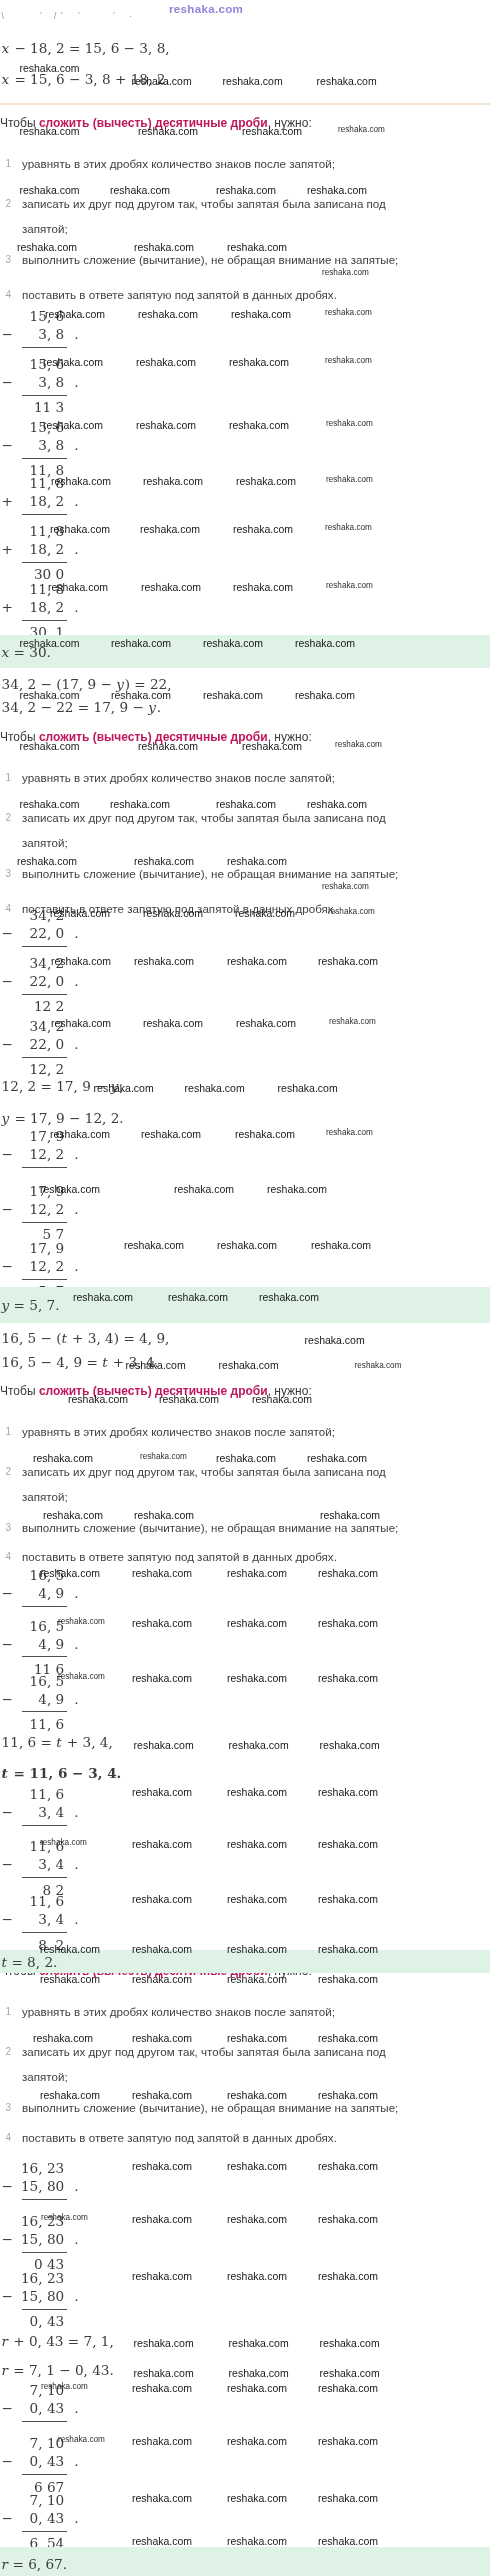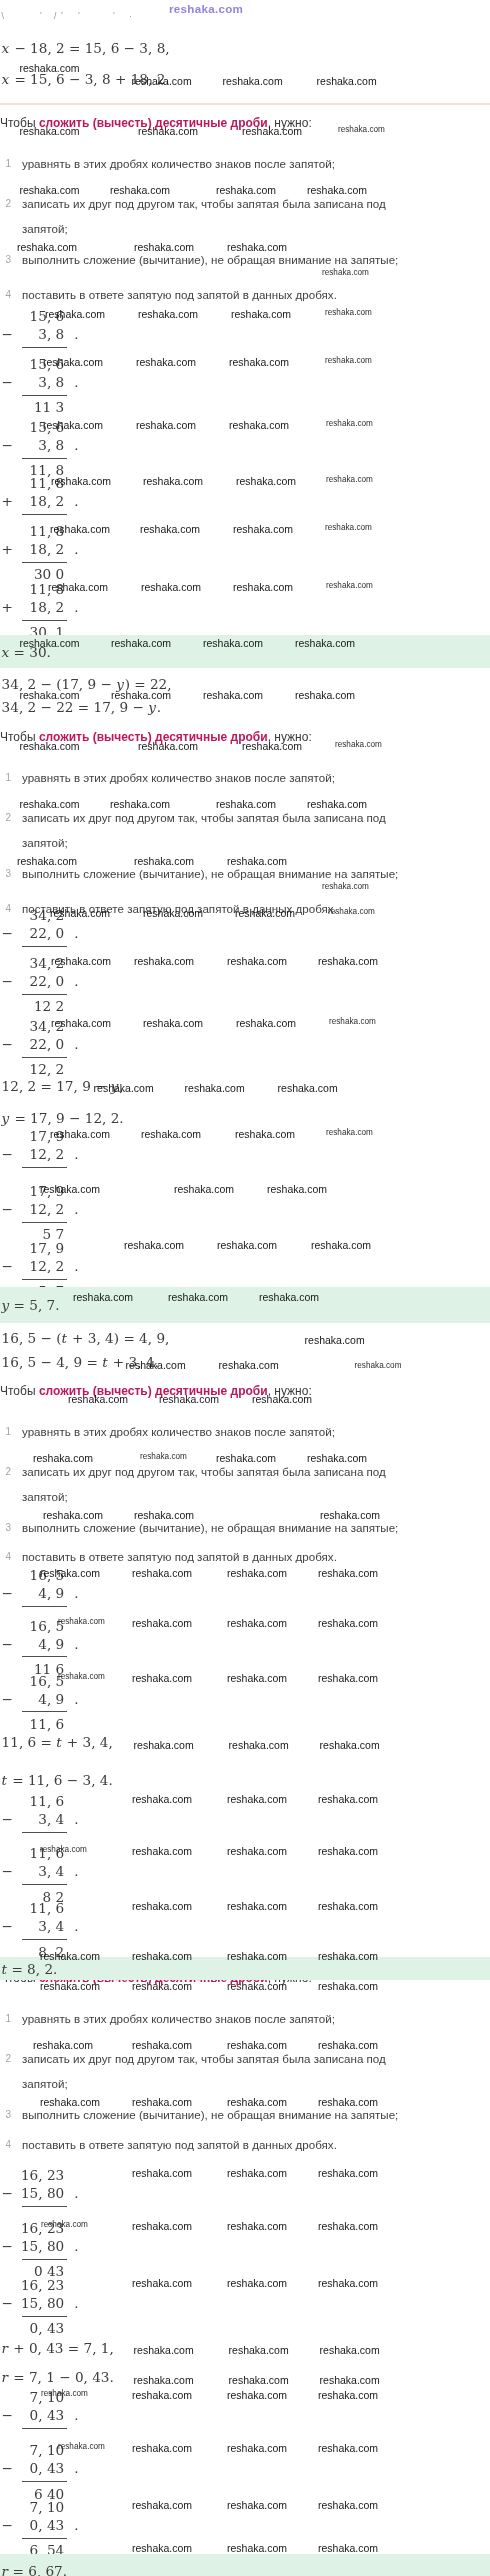--- a/index.html
+++ b/index.html
@@ -366,21 +366,21 @@
           <span class="wm" style="left: 132px;">reshaka.com</span>
           <span class="wm" style="left: 227px;">reshaka.com</span>
           <span class="wm" style="left: 318px;">reshaka.com</span>
         </div>
         <div class="cb-row"><span class="cb-op"></span><span class="cb-num">16, 5</span></div>
         <div class="cb-row"><span class="cb-op">−</span><span class="cb-num">4, 9</span><span class="cb-dot">.</span></div>
         <div class="cb-line"></div>
         <div class="cb-row"><span class="cb-op"></span><span class="cb-num">11, 6</span></div>
       </div>
       <div class="eq" style="margin-top: 1.6px;"><span>11, 6 = <i>t</i> + 3, 4,</span><span class="wm" style="left: 132px;">reshaka.com</span><span class="wm" style="left: 227px;">reshaka.com</span><span class="wm" style="left: 318px;">reshaka.com</span></div>
-      <div class="eq" style="margin-top: 21px;"><span><i>t</i> = 11, 6 − 3, 4.</span></div>
+      <div class="eq" style="margin-top: 14px; font-weight: bold;"><span><i>t</i> = 11, 6 − 3, 4.</span></div>
       <div class="cb" style="margin-top: 3.1px;">
         <div class="wm-row">
           <span class="wm" style="left: 132px;">reshaka.com</span>
           <span class="wm" style="left: 227px;">reshaka.com</span>
           <span class="wm" style="left: 318px;">reshaka.com</span>
         </div>
         <div class="cb-row"><span class="cb-op"></span><span class="cb-num">11, 6</span></div>
         <div class="cb-row"><span class="cb-op">−</span><span class="cb-num">3, 4</span><span class="cb-dot">.</span></div>
         <div class="cb-line end"></div>
       </div>
@@ -500,21 +500,21 @@
       <div class="cb" style="margin-top: 12.4px;">
         <div class="wm-row">
           <span class="wm wm-sm" style="left: 58px;">reshaka.com</span>
           <span class="wm" style="left: 132px;">reshaka.com</span>
           <span class="wm" style="left: 227px;">reshaka.com</span>
           <span class="wm" style="left: 318px;">reshaka.com</span>
         </div>
         <div class="cb-row"><span class="cb-op"></span><span class="cb-num">7, 10</span></div>
         <div class="cb-row"><span class="cb-op">−</span><span class="cb-num">0, 43</span><span class="cb-dot">.</span></div>
         <div class="cb-line"></div>
-        <div class="cb-row"><span class="cb-op"></span><span class="cb-num">6 40</span></div>
+        <div class="cb-row"><span class="cb-op"></span><span class="cb-num">6 67</span></div>
       </div>
       <div class="cb" style="margin-top: -4.7px;">
         <div class="wm-row">
           <span class="wm" style="left: 132px;">reshaka.com</span>
           <span class="wm" style="left: 227px;">reshaka.com</span>
           <span class="wm" style="left: 318px;">reshaka.com</span>
         </div>
         <div class="cb-row"><span class="cb-op"></span><span class="cb-num">7, 10</span></div>
         <div class="cb-row"><span class="cb-op">−</span><span class="cb-num">0, 43</span><span class="cb-dot">.</span></div>
         <div class="cb-line"></div>

